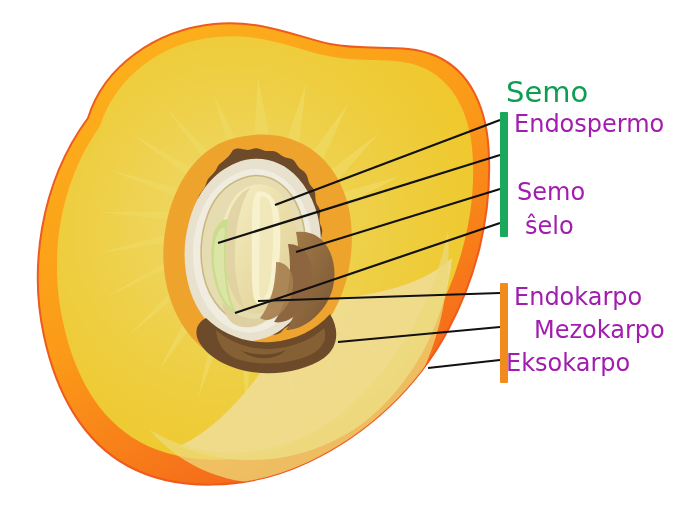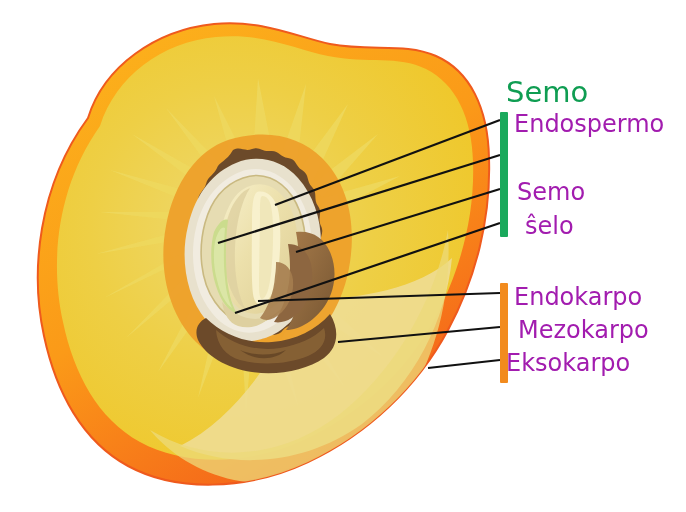--- a/index.html
+++ b/index.html
@@ -63,21 +63,21 @@
     font-size: 24px;
     line-height: 1;
     color: #a21caf;
     white-space: nowrap;
   }
   #label-endospermo { left: 514px; top: 112px; }
   #label-embrio     { left: 514px; top: 146px; }
   #label-sema       { left: 517px; top: 180px; }
   #label-selo       { left: 514px; top: 214px; margin-left: 11px; }
   #label-endokarpo  { left: 514px; top: 285px; }
-  #label-mezokarpo  { left: 518px; top: 318px; }
+  #label-mezokarpo  { left: 534px; top: 318px; }
   #label-eksokarpo  { left: 506px; top: 351px; }
 </style>
 </head>
 <body>
 
 <div id="diagram-root">
 
   <svg class="figure" viewBox="0 0 686 512" xmlns="http://www.w3.org/2000/svg">
     <defs>
       <radialGradient id="fleshGrad" cx="0.42" cy="0.45" r="0.62">

